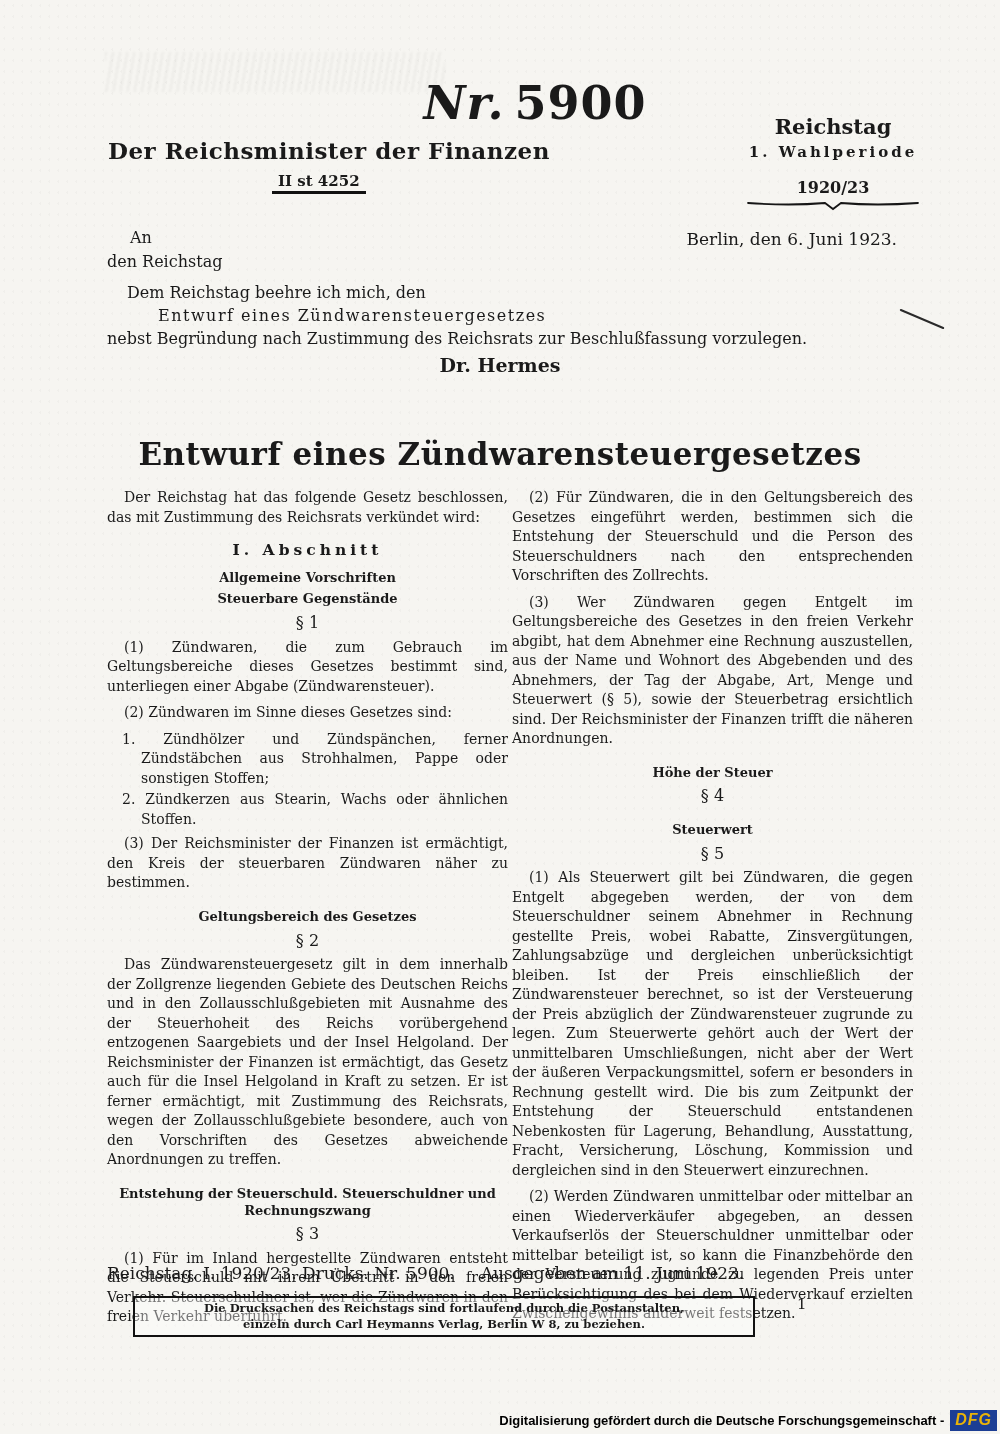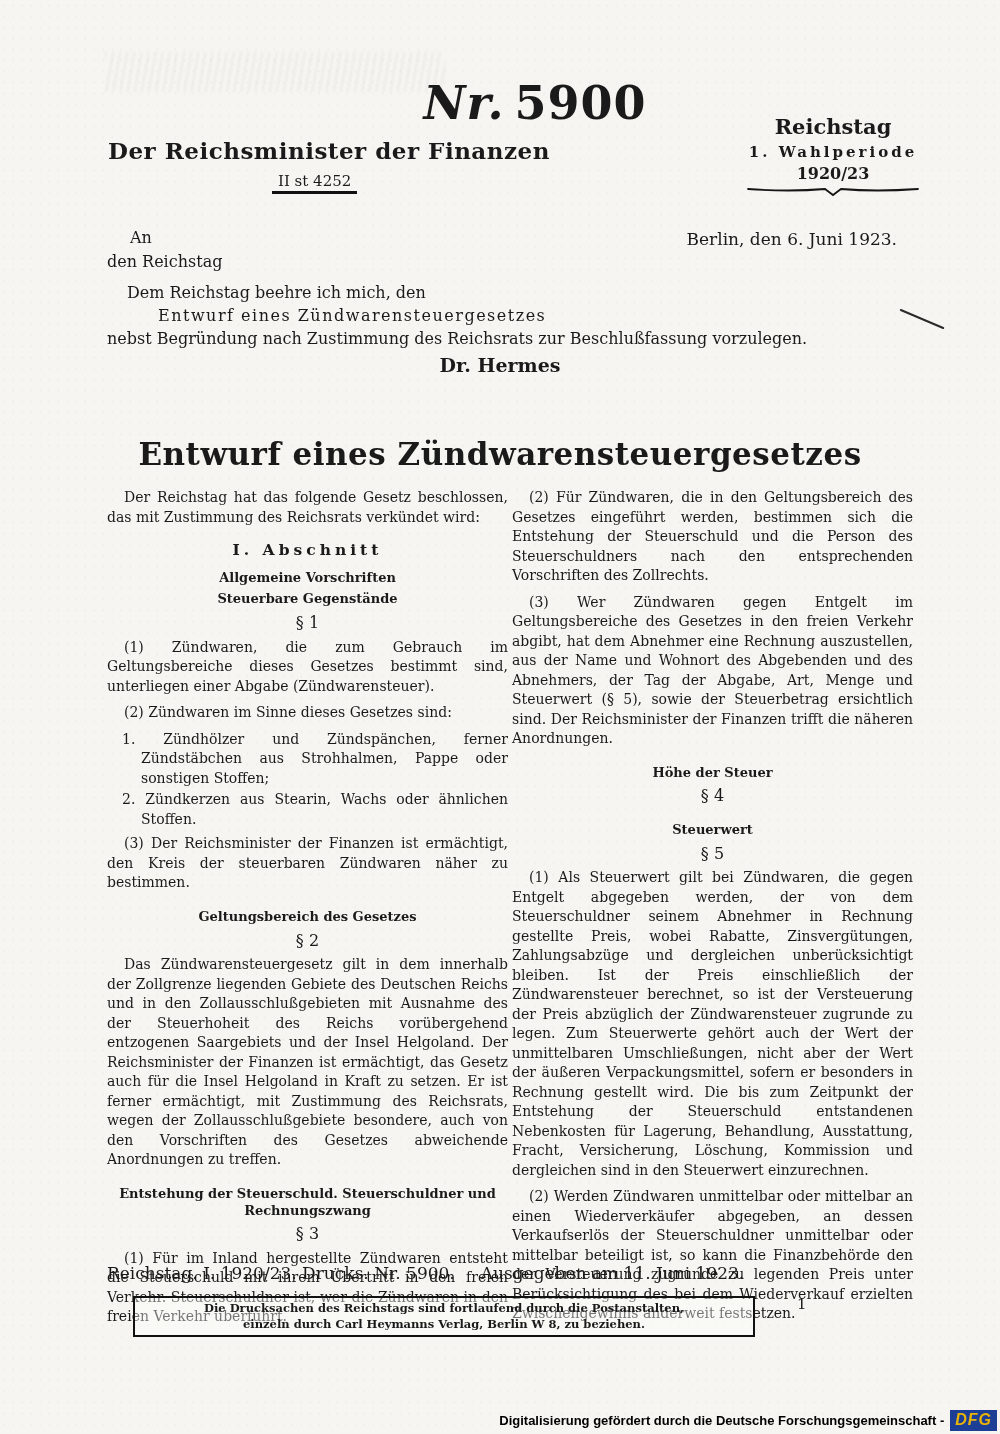--- a/index.html
+++ b/index.html
@@ -28,30 +28,30 @@
     text-align:center;transform:translateX(35px);
     font-size:46px;font-weight:700;letter-spacing:1px;
   }
   .doc-number .nr{font-style:italic;margin-right:10px;}
   .sender{
     position:absolute;left:108px;top:137px;
     font-size:23px;font-weight:700;letter-spacing:0.5px;
   }
   .fileref{
     position:absolute;left:272px;top:172px;
-    font-size:15px;font-weight:400;
+    font-size:15px;font-weight:700;
     border-bottom:3px solid #111;padding:0 6px 1px 6px;
   }
   .session{
     position:absolute;left:738px;top:114px;width:190px;
     text-align:center;line-height:1.25;
   }
   .session .inst{font-size:21px;font-weight:700;}
   .session .period{font-size:15px;font-weight:700;letter-spacing:3px;margin-top:3px;}
-  .session .years{font-size:16px;font-weight:700;margin-top:2px;}
+  .session .years{font-size:16px;font-weight:700;margin-top:16px;}
   .session svg{display:block;margin:1px auto 0;}
   
   .an{position:absolute;left:130px;top:228px;font-size:16px;}
   .an2{position:absolute;left:107px;top:252px;font-size:16px;}
   .dateline{position:absolute;right:103px;top:229px;font-size:17px;}
   .cover1{position:absolute;left:127px;top:283px;font-size:16px;}
   .cover2{position:absolute;left:158px;top:306px;font-size:16px;letter-spacing:1.5px;}
   .cover3{position:absolute;left:107px;top:329px;font-size:16px;}
   .signature{position:absolute;left:0;right:0;top:354px;text-align:center;font-size:19px;font-weight:700;}
   .penstroke{

